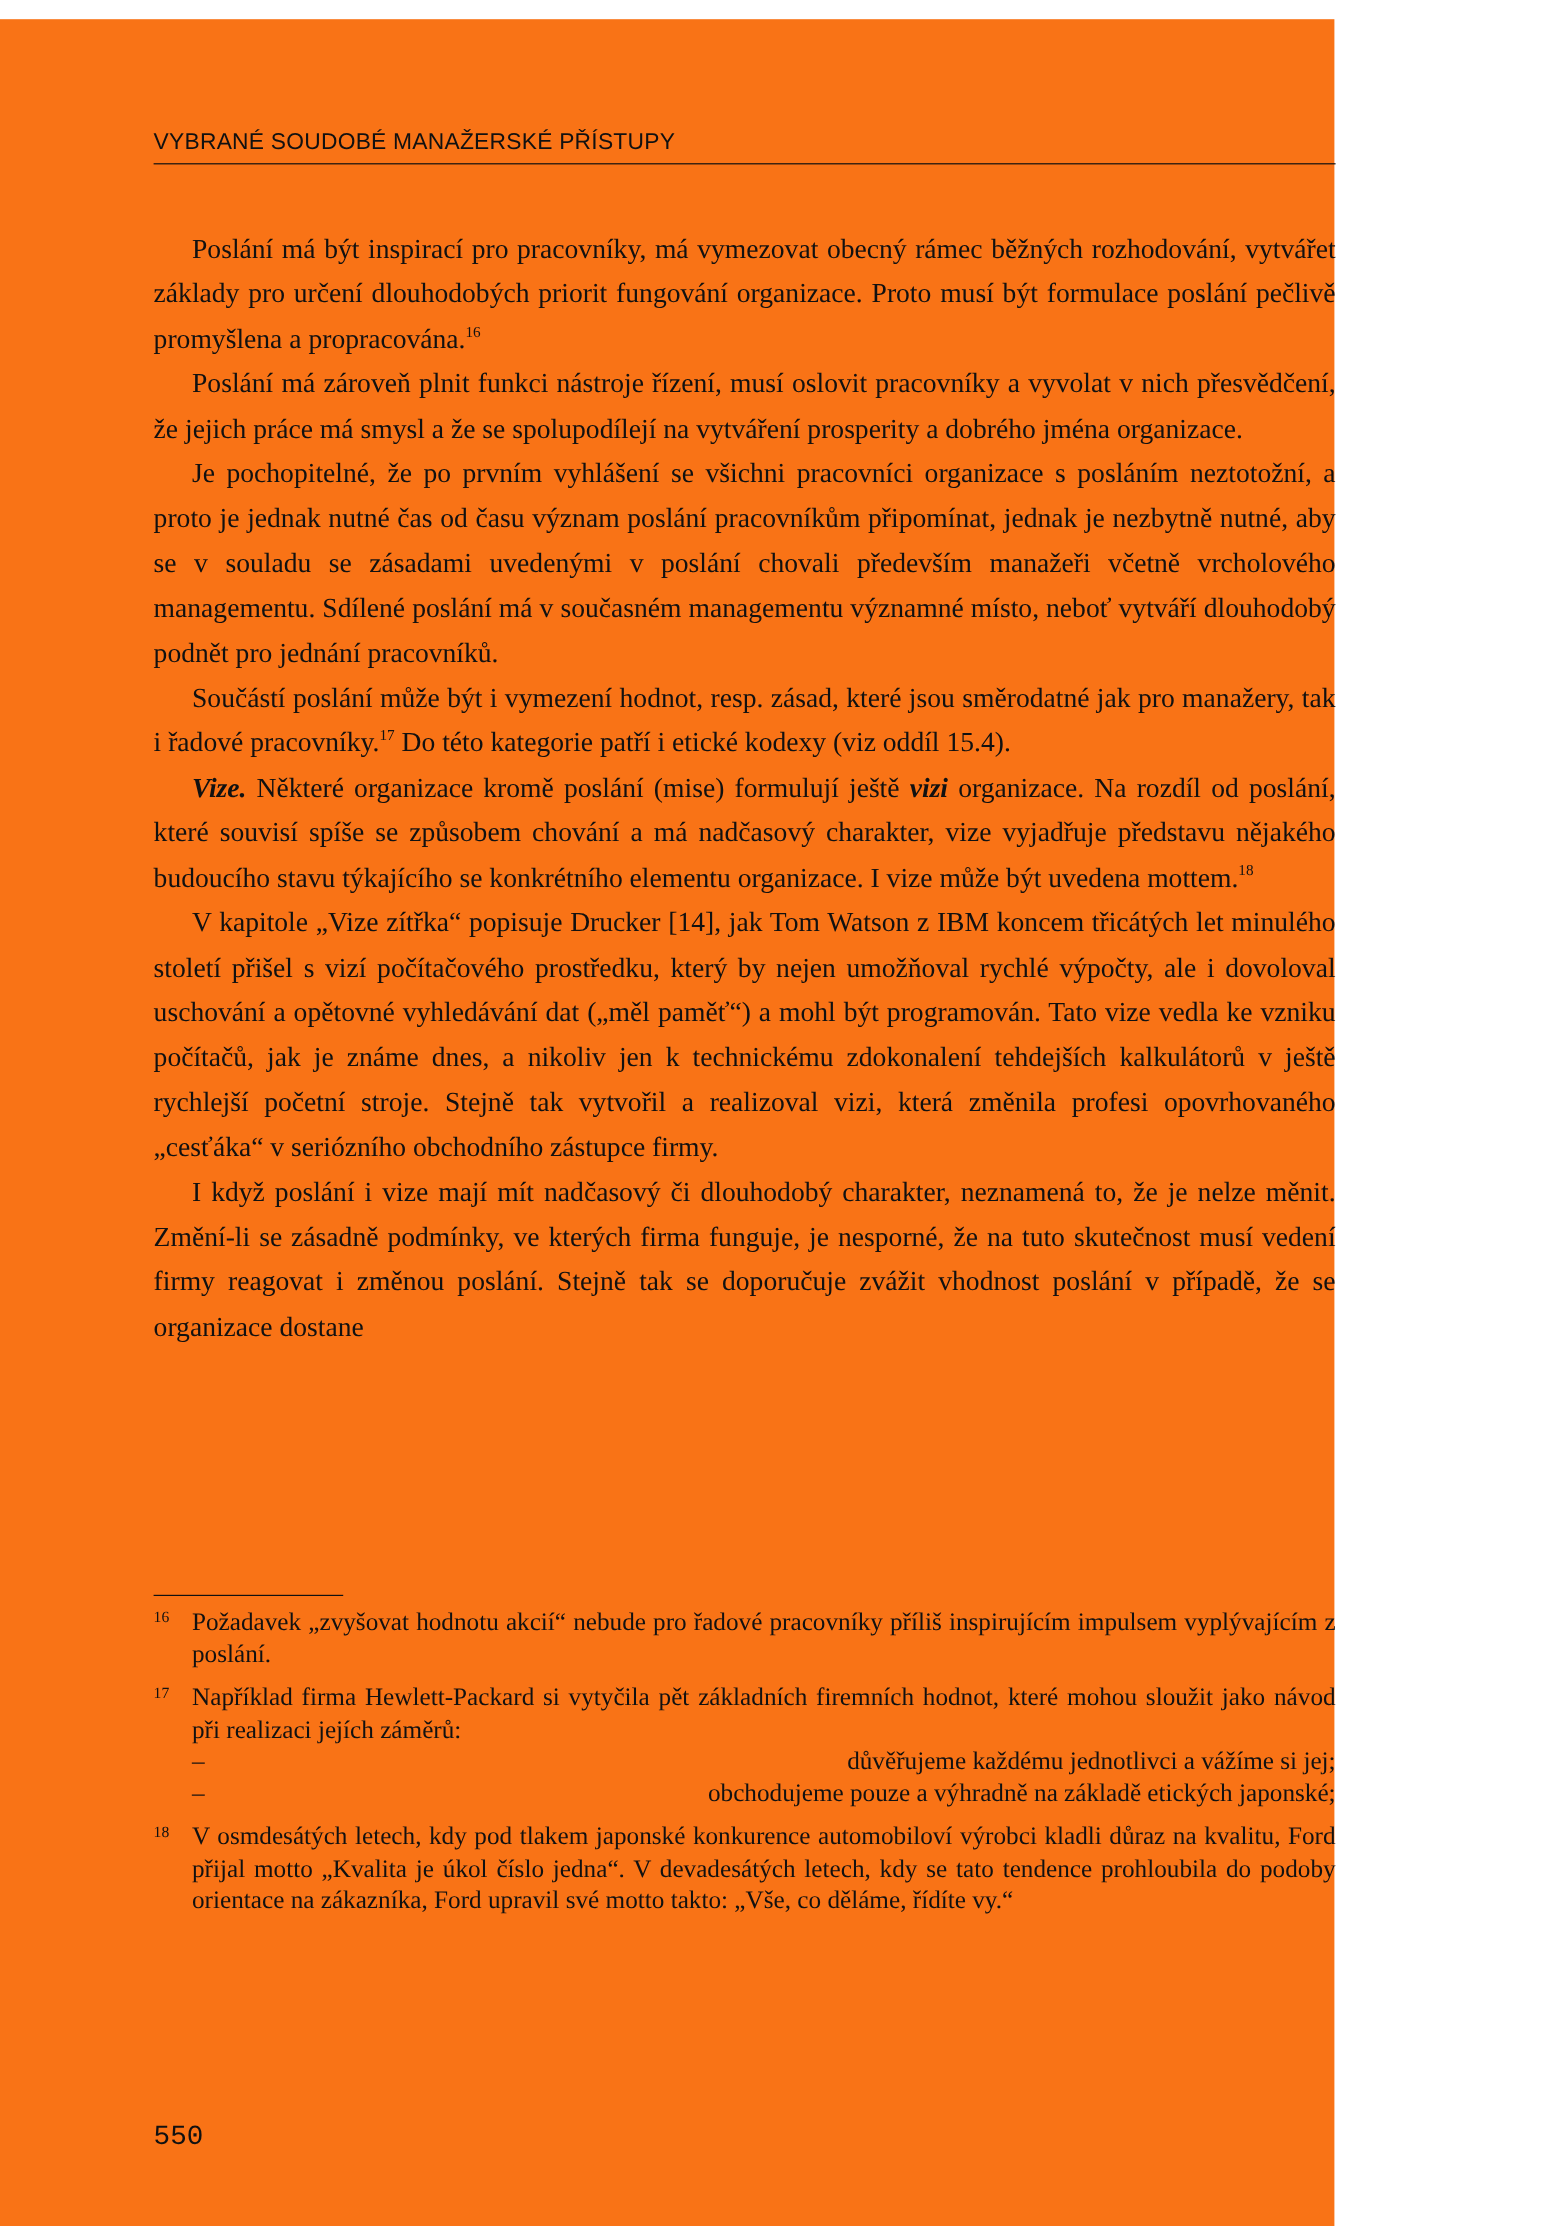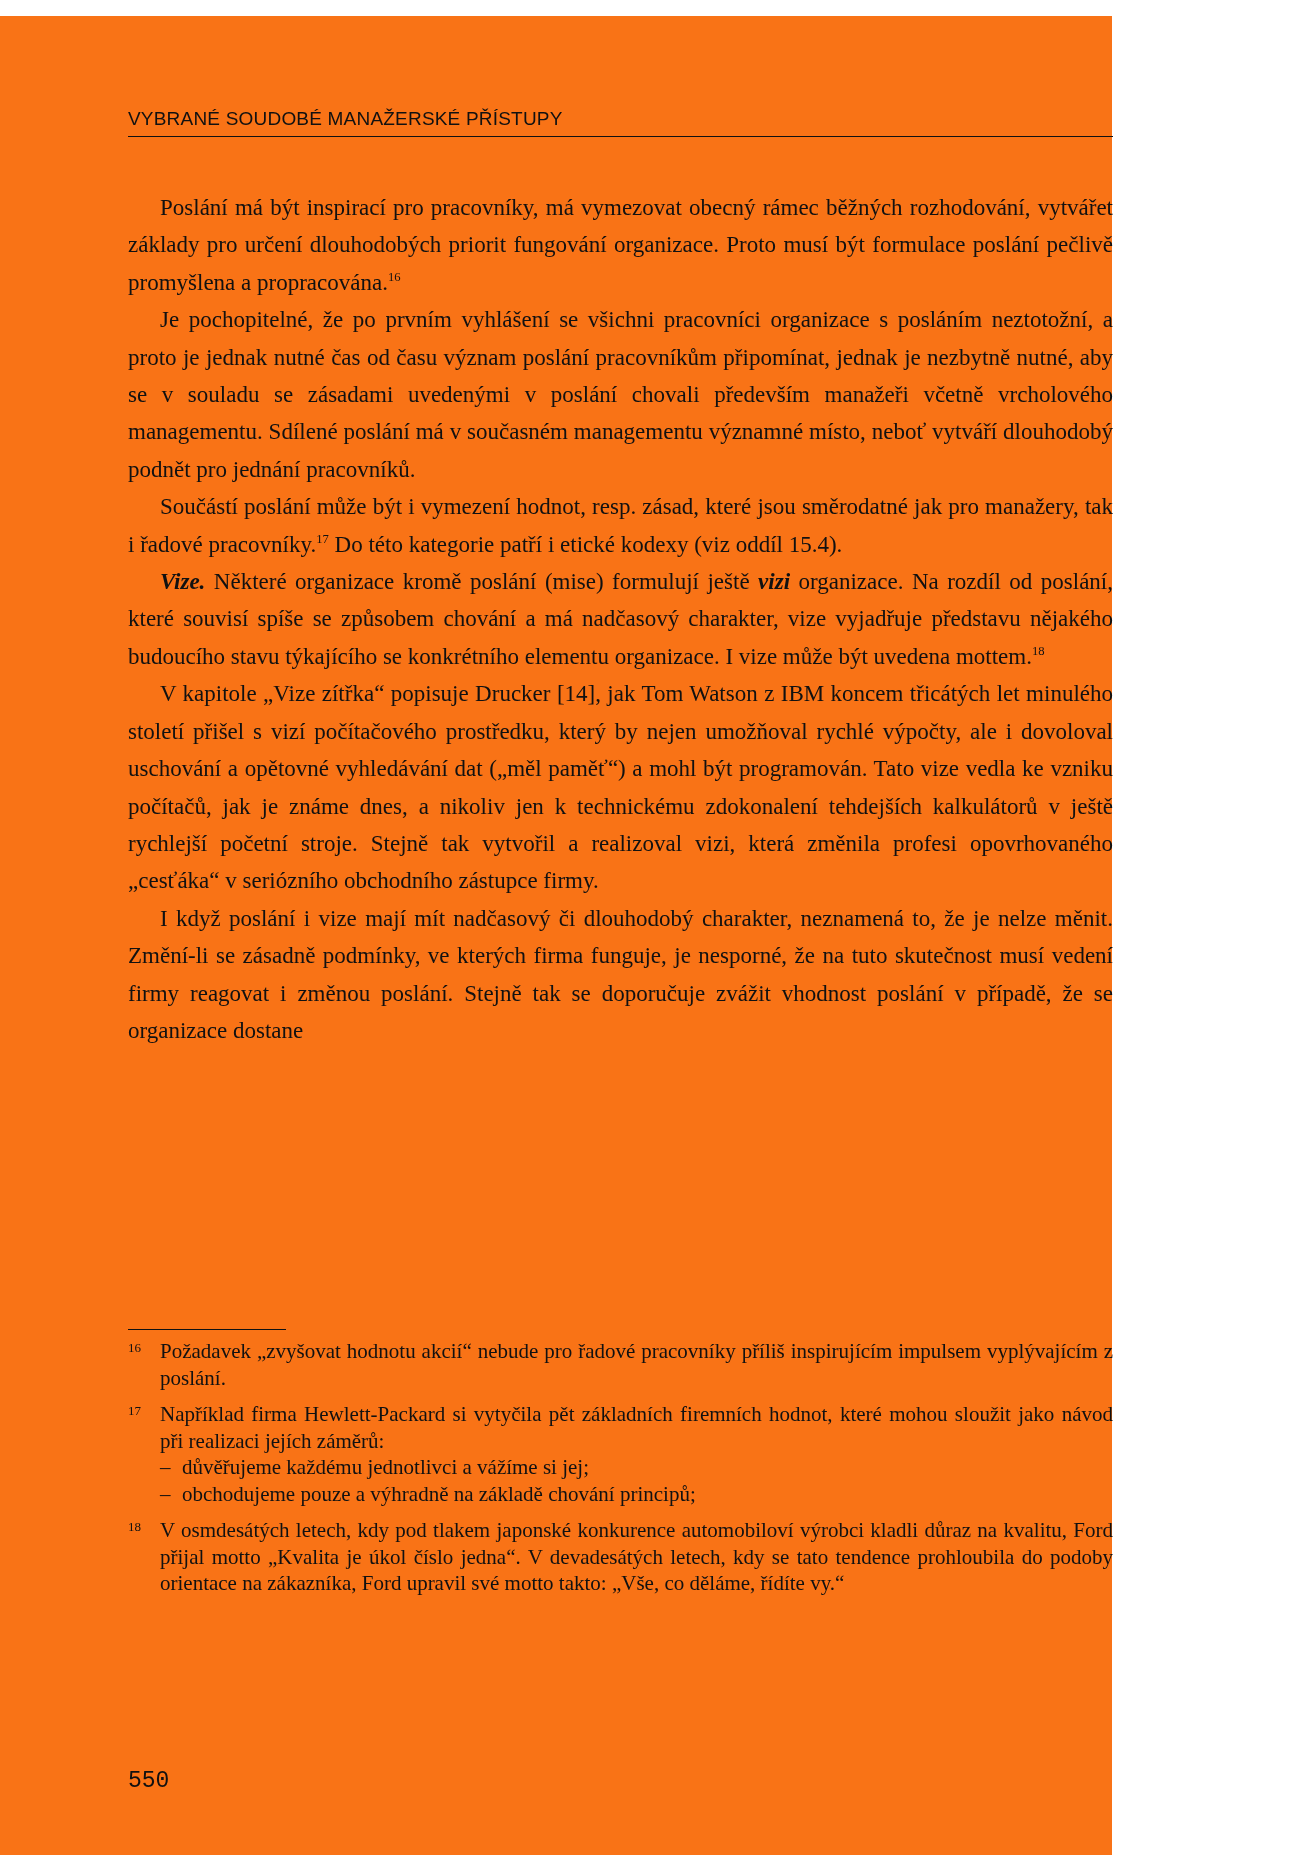--- a/index.html
+++ b/index.html
@@ -19,56 +19,57 @@
   sup { font-size: 0.55em; line-height: 0; vertical-align: 0.75em; }
   .bi { font-weight: bold; font-style: italic; }
   .fn-rule { position: absolute; left: 128px; top: 1313px; width: 158px; border-top: 1.3px solid #111; }
   .footnotes {
     position: absolute; left: 128px; top: 1322px; width: 985px;
     font-family: "Liberation Serif", serif; font-size: 21px; line-height: 26.5px; color: #111;
   }
   .fn { position: relative; padding-left: 32px; margin-bottom: 10px; text-align: justify; }
   .fn-num { position: absolute; left: 0; top: 0; font-size: 13px; line-height: 20px; }
   .fn ul { list-style: none; margin: 0; padding: 0; }
-  .fn li { position: relative; padding-left: 22px; text-align: left; }
+  .fn li { position: relative; padding-left: 22px; text-align: right; }
   .fn li::before { content: "–"; position: absolute; left: 0; }
   .folio {
     position: absolute; left: 128px; top: 1752px;
     font-family: Liberation Mono, monospace; font-size: 23px; color: #111; text-align: right;
   }
 </style>
 </head>
 <body>
 
 <div class="page">
 
   <div class="running-head">VYBRANÉ SOUDOBÉ MANAŽERSKÉ PŘÍSTUPY</div>
 
   <div class="body">
     <p><span>Poslání má být inspirací pro pracovníky, má vymezovat obecný rámec běžných rozhodování, vytvářet základy pro určení dlouhodobých priorit fungování organizace. Proto musí být formulace poslání pečlivě promyšlena a propracována.</span><sup>16</sup></p>
+    <p>Poslání má zároveň plnit funkci nástroje řízení, musí oslovit pracovníky a vyvolat v nich přesvědčení, že jejich práce má smysl a že se spolupodílejí na vytváření prosperity a dobrého jména organizace.</p>
     <p>Je pochopitelné, že po prvním vyhlášení se všichni pracovníci organizace s posláním neztotožní, a proto je jednak nutné čas od času význam poslání pracovníkům připomínat, jednak je nezbytně nutné, aby se v souladu se zásadami uvedenými v poslání chovali především manažeři včetně vrcholového managementu. Sdílené poslání má v současném managementu významné místo, neboť vytváří dlouhodobý podnět pro jednání pracovníků.</p>
     <p><span>Součástí poslání může být i vymezení hodnot, resp. zásad, které jsou směrodatné jak pro manažery, tak i řadové pracovníky.</span><sup>17</sup><span> Do této kategorie patří i etické kodexy (viz oddíl 15.4).</span></p>
     <p><span class="bi">Vize.</span><span> Některé organizace kromě poslání (mise) formulují ještě </span><span class="bi">vizi</span><span> organizace. Na rozdíl od poslání, které souvisí spíše se způsobem chování a má nadčasový charakter, vize vyjadřuje představu nějakého budoucího stavu týkajícího se konkrétního elementu organizace. I vize může být uvedena mottem.</span><sup>18</sup></p>
     <p>V kapitole „Vize zítřka“ popisuje Drucker [14], jak Tom Watson z IBM koncem třicátých let minulého století přišel s vizí počítačového prostředku, který by nejen umožňoval rychlé výpočty, ale i dovoloval uschování a opětovné vyhledávání dat („měl paměť“) a mohl být programován. Tato vize vedla ke vzniku počítačů, jak je známe dnes, a nikoliv jen k technickému zdokonalení tehdejších kalkulátorů v ještě rychlejší početní stroje. Stejně tak vytvořil a realizoval vizi, která změnila profesi opovrhovaného „cesťáka“ v seriózního obchodního zástupce firmy.</p>
     <p>I když poslání i vize mají mít nadčasový či dlouhodobý charakter, neznamená to, že je nelze měnit. Změní-li se zásadně podmínky, ve kterých firma funguje, je nesporné, že na tuto skutečnost musí vedení firmy reagovat i změnou poslání. Stejně tak se doporučuje zvážit vhodnost poslání v případě, že se organizace dostane</p>
   </div>
 
   <div class="fn-rule"></div>
 
   <div class="footnotes">
     <div class="fn">
       <span class="fn-num">16</span>
       <span>Požadavek „zvyšovat hodnotu akcií“ nebude pro řadové pracovníky příliš inspirujícím impulsem vyplývajícím z poslání.</span>
     </div>
     <div class="fn">
       <span class="fn-num">17</span>
       <span>Například firma Hewlett-Packard si vytyčila pět základních firemních hodnot, které mohou sloužit jako návod při realizaci jejích záměrů:</span>
       <ul>
         <li>důvěřujeme každému jednotlivci a vážíme si jej;</li>
-        <li>obchodujeme pouze a výhradně na základě chování principů;</li>
+        <li>obchodujeme pouze a výhradně na základě etických japonské;</li>
       </ul>
     </div>
     <div class="fn">
       <span class="fn-num">18</span>
       <span>V osmdesátých letech, kdy pod tlakem japonské konkurence automobiloví výrobci kladli důraz na kvalitu, Ford přijal motto „Kvalita je úkol číslo jedna“. V devadesátých letech, kdy se tato tendence prohloubila do podoby orientace na zákazníka, Ford upravil své motto takto: „Vše, co děláme, řídíte vy.“</span>
     </div>
   </div>
 
   <div class="folio">550</div>
 </div>

